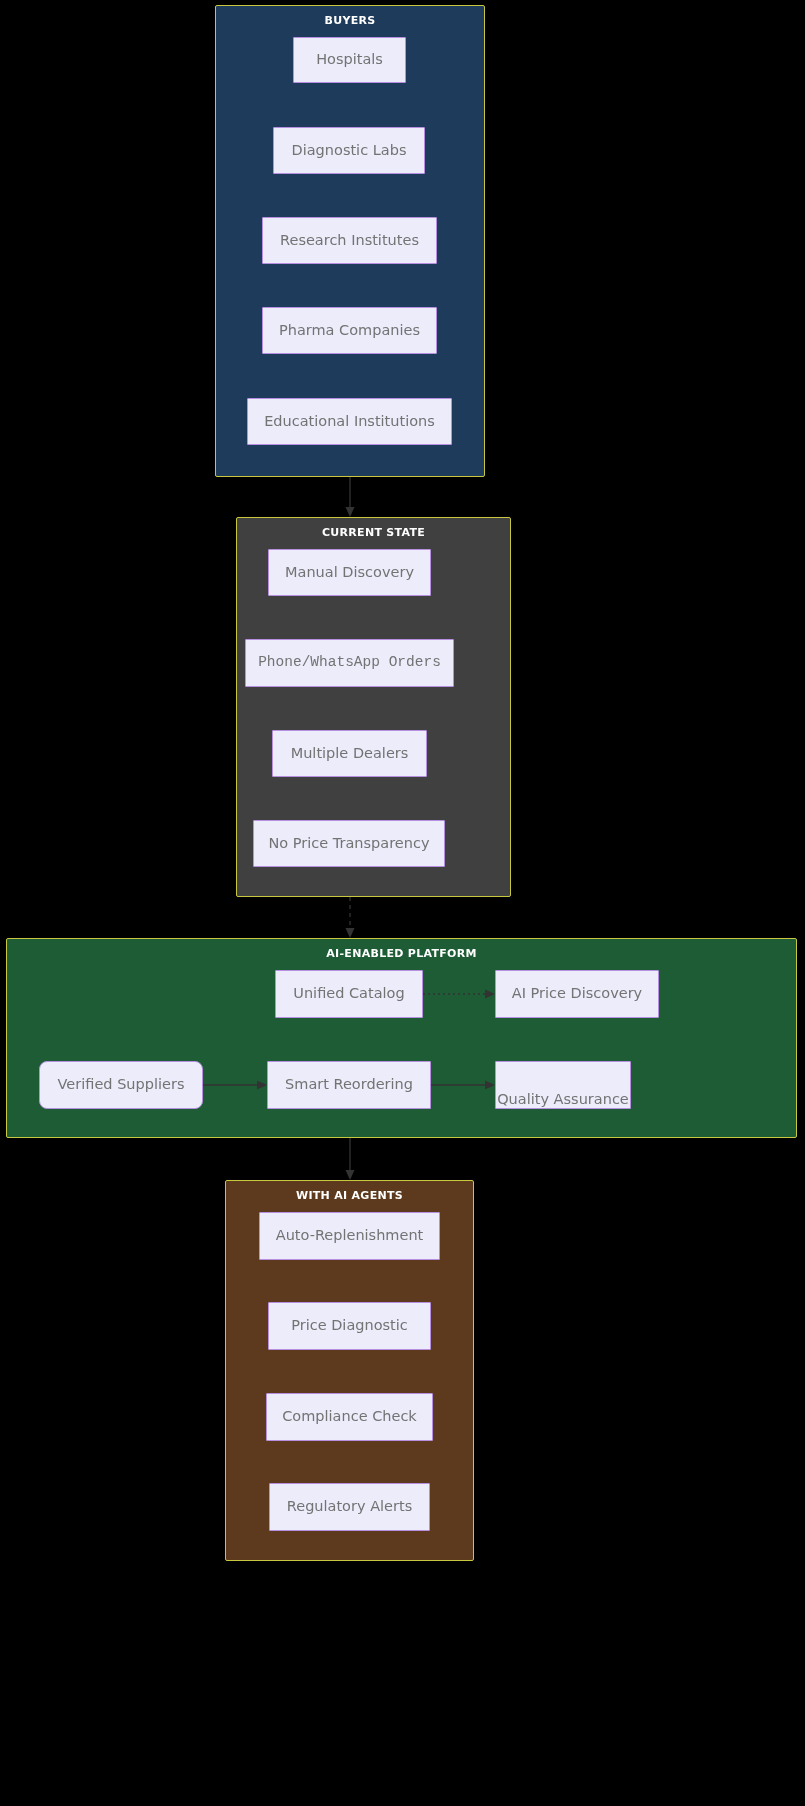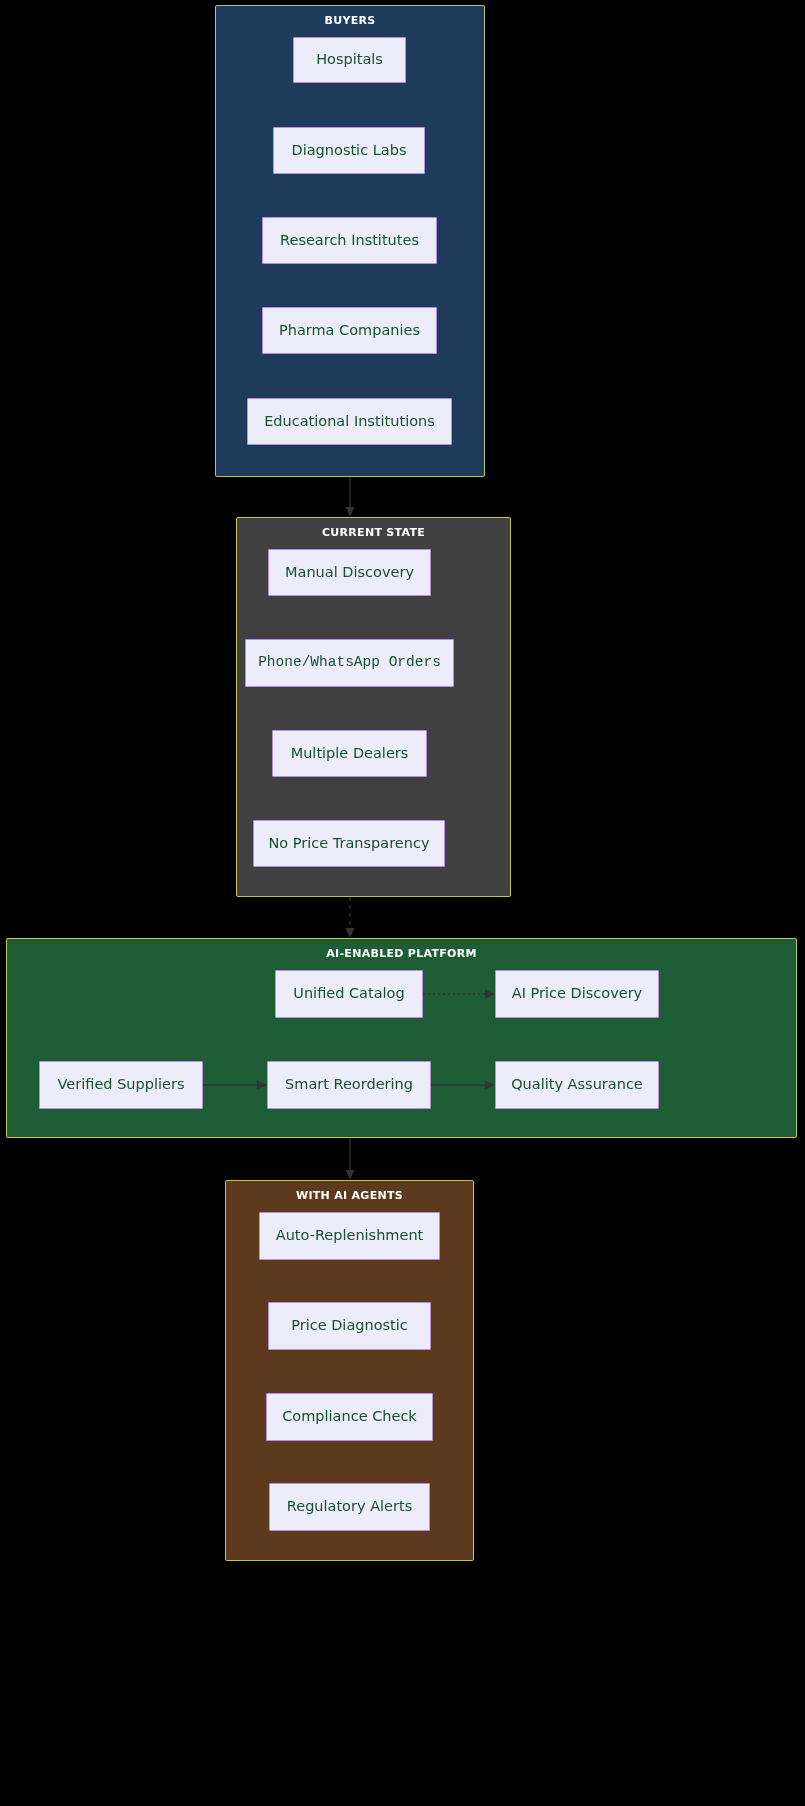--- a/index.html
+++ b/index.html
@@ -47,21 +47,21 @@
   
   .node {
     position: absolute;
     box-sizing: border-box;
     background: #ececfb;
     border: 1.2px solid #b68fe0;
     border-radius: 1px;
     display: flex;
     align-items: center;
     justify-content: center;
-    color: #14532d;
+    color: #737373;
     font-size: 14.5px;
     line-height: 1.1;
     font-family: "DejaVu Sans", sans-serif;
     white-space: nowrap;
     text-align: center;
   }
 
   
   .edges {
     position: absolute;
@@ -131,29 +131,29 @@
   </div>
 
   <div class="node" style="left:275px; top:970px; width:148px; height:48px;">
     <span>Unified Catalog</span>
   </div>
 
   <div class="node" style="left:495px; top:970px; width:164px; height:48px;">
     <span>AI Price Discovery</span>
   </div>
 
-  <div class="node" style="left:39px; top:1061px; width:164px; height:48px;">
+  <div class="node" style="left:39px; top:1061px; width:164px; height:48px;border-radius:8px;">
     <span>Verified Suppliers</span>
   </div>
 
   <div class="node" style="left:267px; top:1061px; width:164px; height:48px;">
     <span>Smart Reordering</span>
   </div>
 
-  <div class="node" style="left:495px; top:1061px; width:164px; height:48px;">
+  <div class="node" style="left:495px; top:1061px; width:136px; height:48px;align-items:flex-end;">
     <span>Quality Assurance</span>
   </div>
 
   <div class="cluster agents" style="left:225px; top:1180px; width:249px; height:381px;">
     <div class="cluster-title">WITH AI AGENTS</div>
   </div>
 
   <div class="node" style="left:259px; top:1212px; width:181px; height:48px;">
     <span>Auto-Replenishment</span>
   </div>

